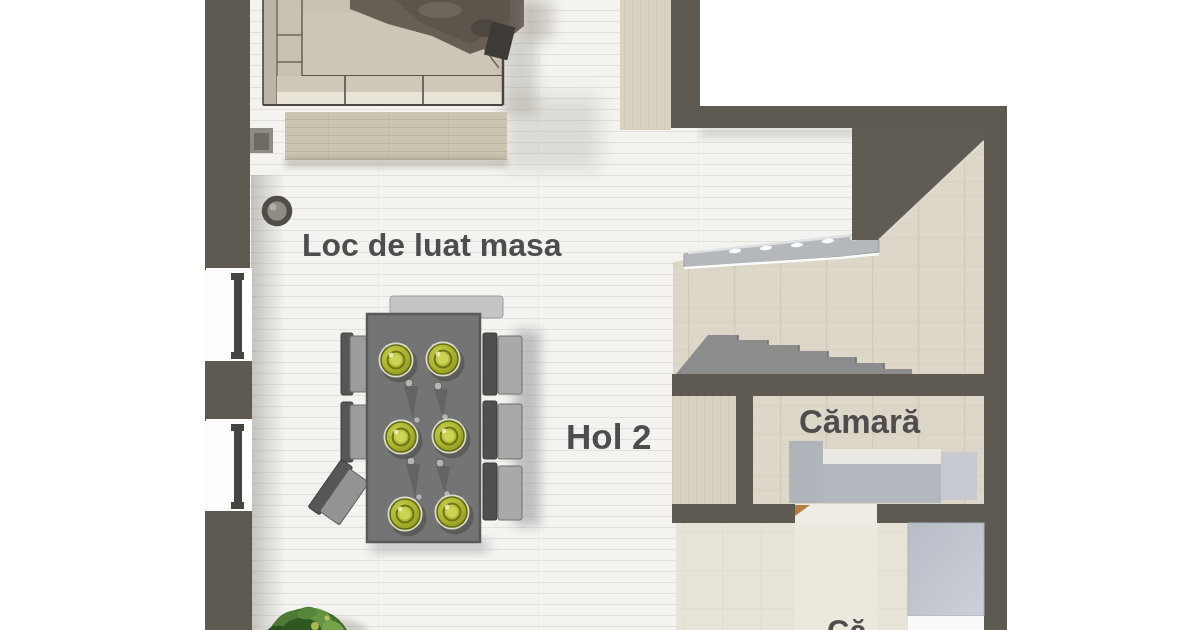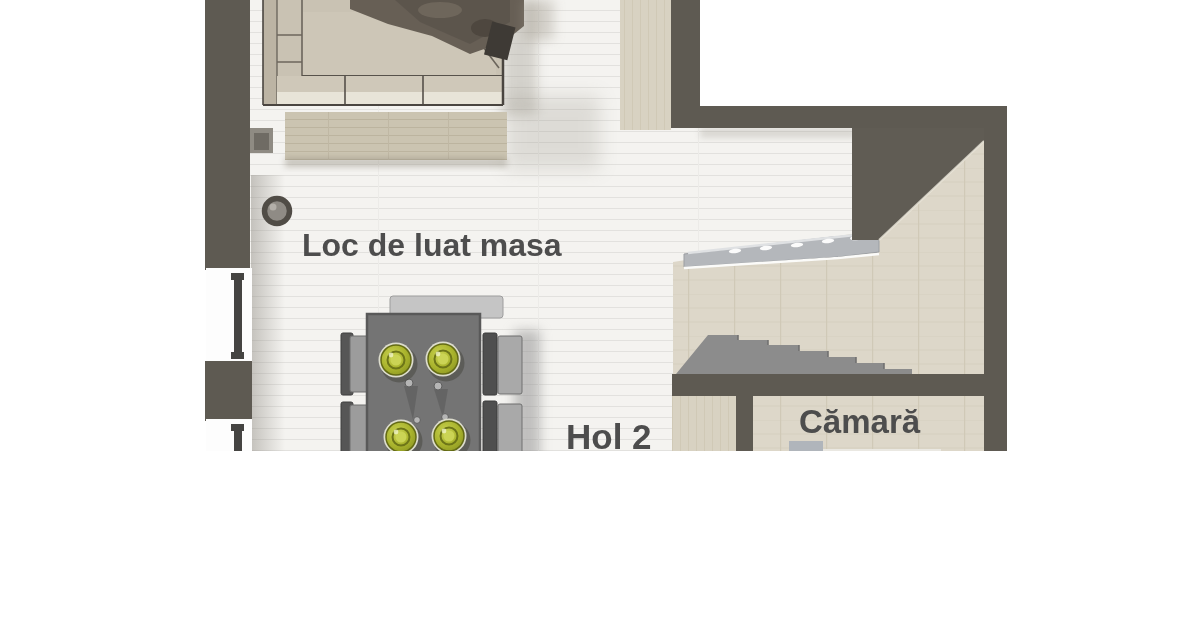--- a/index.html
+++ b/index.html
@@ -1,16 +1,16 @@
 <!DOCTYPE html>
 <html><head>
 <meta charset="utf-8">
 <style>
 html,body{margin:0;padding:0;background:#ffffff;}
-#plan{position:relative;width:1200px;height:451px;background:#ffffff;overflow:hidden;
+#plan{position:relative;width:1200px;height:630px;background:#ffffff;overflow:hidden;
 font-family:"Liberation Sans",sans-serif;}
 svg{position:absolute;left:0;top:0;}
 </style>
 </head>
 <body>
 <div id="plan">
 <svg width="1200" height="630" viewBox="0 0 1200 630">
 <defs>
 <pattern id="plank" width="160" height="11" patternUnits="userSpaceOnUse">
 <rect width="160" height="11" fill="#f4f3f0"></rect>

